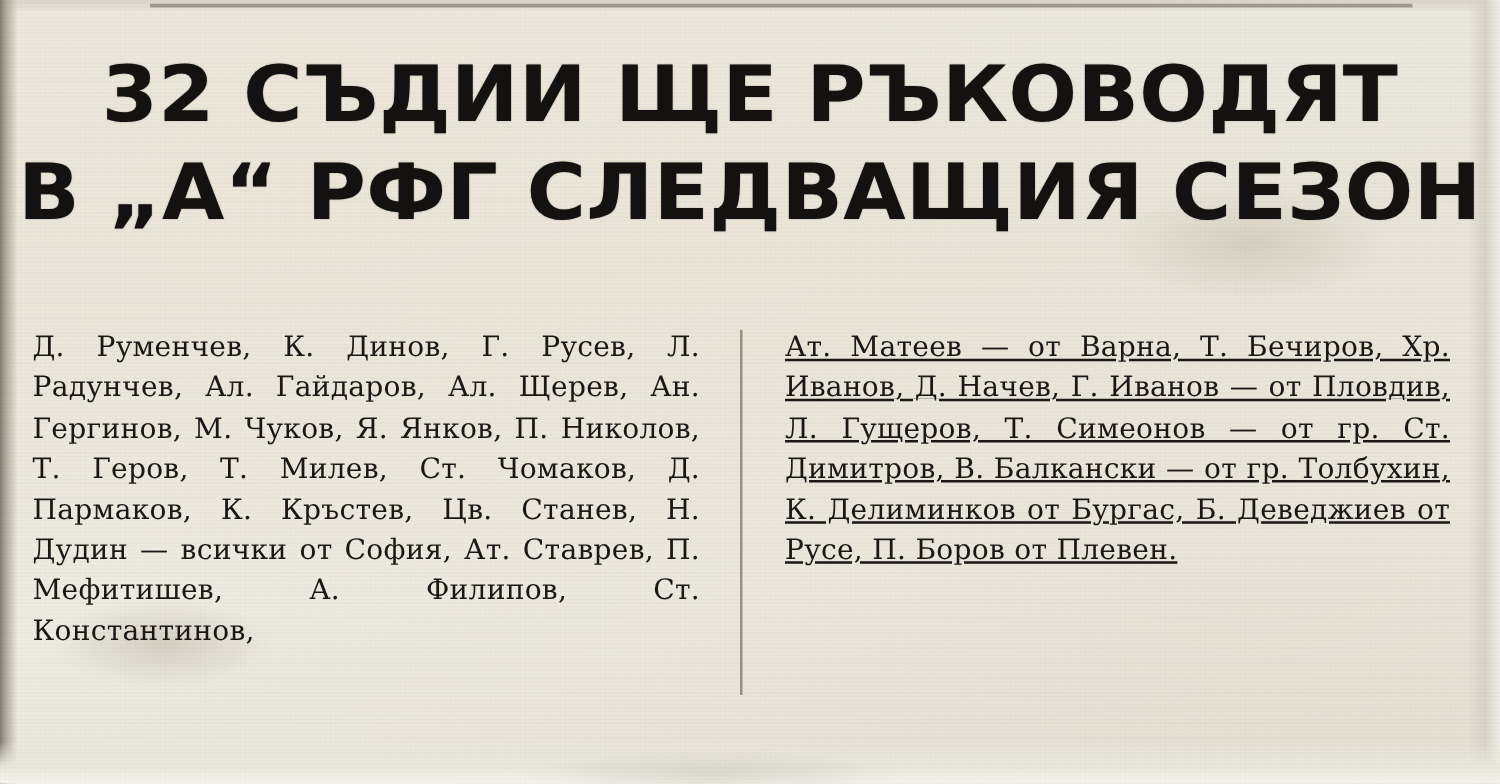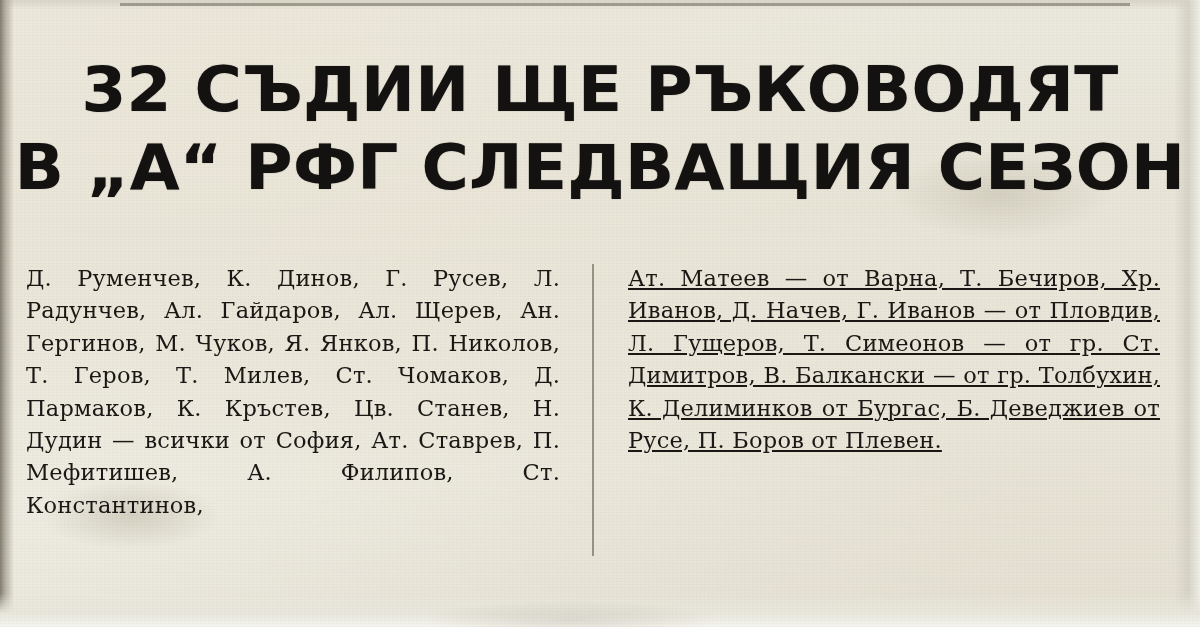--- a/index.html
+++ b/index.html
@@ -59,21 +59,21 @@
   .rule-top {
     position: absolute;
     left: 120px; top: 3px; width: 1010px; height: 3px;
     background: #6b6558;
     opacity: .55;
   }
 
   .headline {
     position: absolute;
     left: 0; right: 0;
-    top: 36px;
+    top: 22px;
     text-align: center;
     font-family: "DejaVu Sans", "Liberation Sans", sans-serif;
     font-weight: 700;
     color: #141210;
     letter-spacing: 0.01em;
     line-height: 1.06;
     padding: 0 36px;
     box-sizing: border-box;
   }
   .headline .line1,

